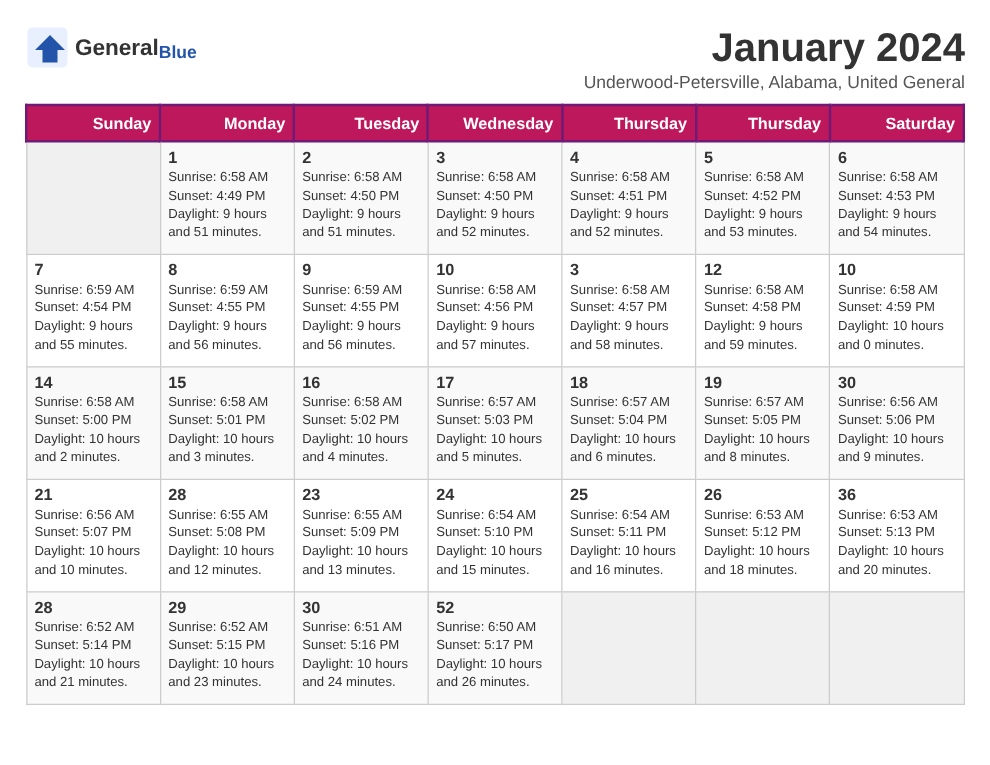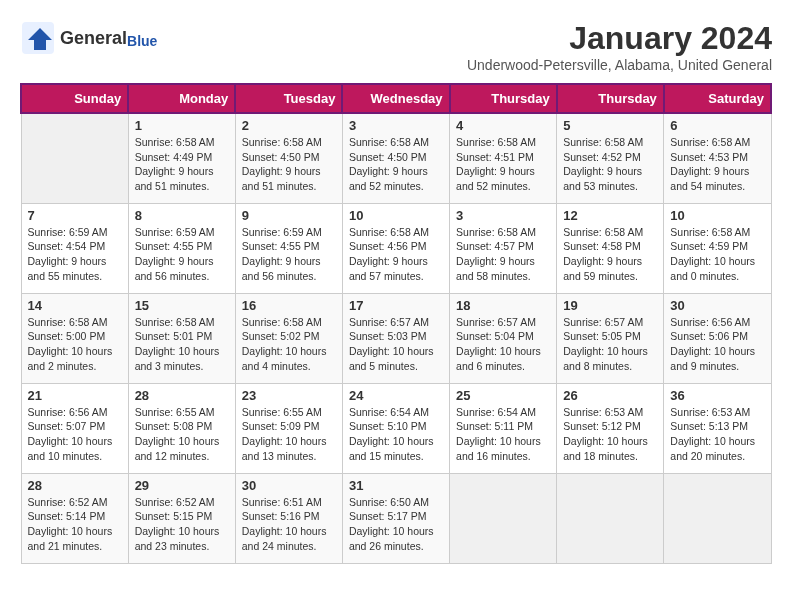--- a/index.html
+++ b/index.html
@@ -334,21 +334,21 @@
 and 23 minutes.</div>
         </td>
         <td>
           <div class="day-num">30</div>
           <div class="day-info" style="white-space: pre-line;">Sunrise: 6:51 AM
 Sunset: 5:16 PM
 Daylight: 10 hours
 and 24 minutes.</div>
         </td>
         <td>
-          <div class="day-num">31</div>
+          <div class="day-num">52</div>
           <div class="day-info" style="white-space: pre-line;">Sunrise: 6:50 AM
 Sunset: 5:17 PM
 Daylight: 10 hours
 and 26 minutes.</div>
         </td>
         <td class="empty-cell"></td>
         <td class="empty-cell"></td>
         <td class="empty-cell"></td>
       </tr>
     </tbody>

